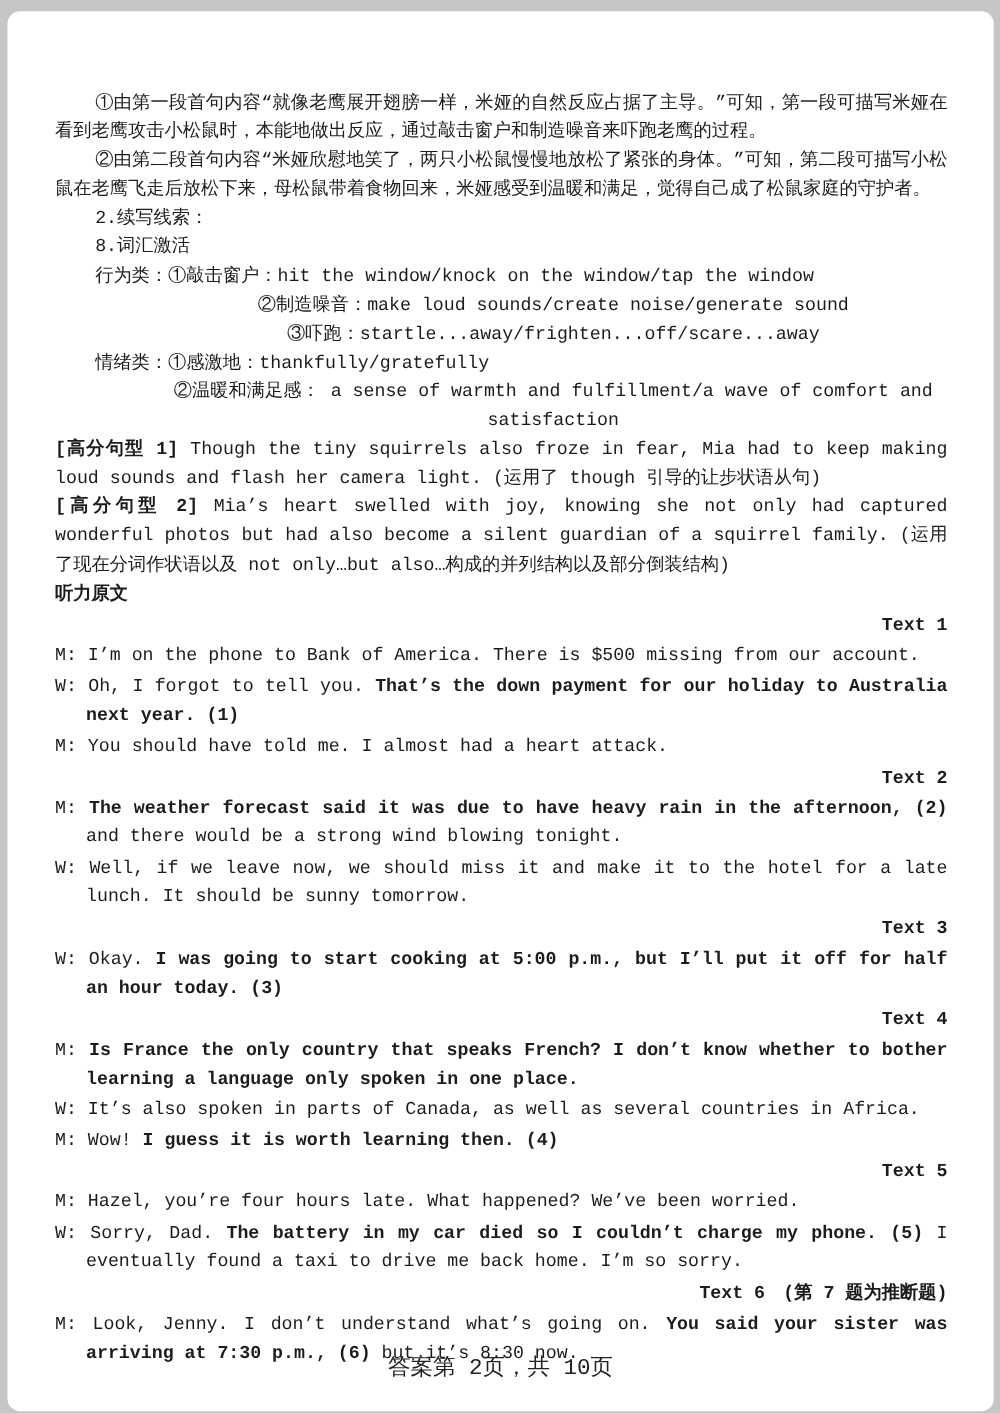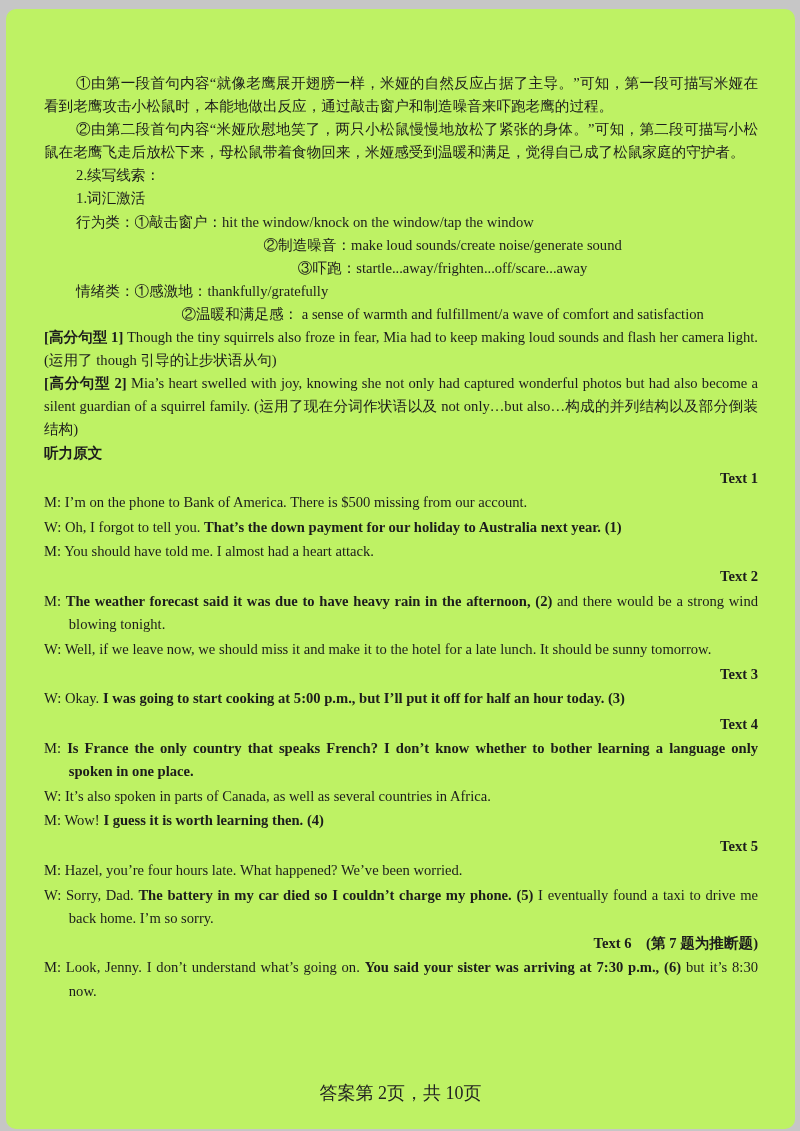--- a/index.html
+++ b/index.html
@@ -6,22 +6,23 @@
   html,body { width:800px; height:1131px; }
   body {
     position:relative;
     background:#c6c6c6;
     font-family:"Liberation Serif","DejaVu Serif",serif;
     overflow:hidden;
   }
   .page {
     position:absolute;
     top:9px; left:6px; right:5px; bottom:2px;
-    background:#bef264;
+    background:#ffffff;
     border-radius:10px;
+    font-family:Liberation Mono, monospace;
   }
   .content {
     padding:63px 37px 0 38px;
     font-size:14.6px;
     line-height:23.1px;
     color:#1c1c1c;
   }
   .para { text-align:justify; }
   .cn-indent { text-indent:2.2em; }
   .indent { padding-left:2.2em; text-align:left; }
@@ -41,21 +42,21 @@
   }
 </style>
 </head>
 <body>
 
 <div class="page">
   <div class="content">
       <p class="para cn-indent"><span>①由第一段首句内容“就像老鹰展开翅膀一样，米娅的自然反应占据了主导。”可知，第一段可描写米娅在看到老鹰攻击小松鼠时，本能地做出反应，通过敲击窗户和制造噪音来吓跑老鹰的过程。</span></p>
       <p class="para cn-indent"><span>②由第二段首句内容“米娅欣慰地笑了，两只小松鼠慢慢地放松了紧张的身体。”可知，第二段可描写小松鼠在老鹰飞走后放松下来，母松鼠带着食物回来，米娅感受到温暖和满足，觉得自己成了松鼠家庭的守护者。</span></p>
       <p class="para indent"><span>2.续写线索：</span></p>
-      <p class="para indent"><span>1.词汇激活</span></p>
+      <p class="para indent"><span>8.词汇激活</span></p>
       <p class="para indent"><span>行为类：①敲击窗户：hit the window/knock on the window/tap the window</span></p>
       <p class="para sub-indent"><span>②制造噪音：make loud sounds/create noise/generate sound</span></p>
       <p class="para sub-indent"><span>③吓跑：startle...away/frighten...off/scare...away</span></p>
       <p class="para indent"><span>情绪类：①感激地：thankfully/gratefully</span></p>
       <p class="para sub-indent"><span>②温暖和满足感： a sense of warmth and fulfillment/a wave of comfort and satisfaction</span></p>
       <p class="para flush"><span class="b">[高分句型 1] </span><span>Though the tiny squirrels also froze in fear, Mia had to keep making loud sounds and flash her camera light. (运用了 though 引导的让步状语从句)</span></p>
       <p class="para flush"><span class="b">[高分句型 2] </span><span>Mia’s heart swelled with joy, knowing she not only had captured wonderful photos but had also become a silent guardian of a squirrel family. (运用了现在分词作状语以及 not only…but also…构成的并列结构以及部分倒装结构)</span></p>
       <p class="para heading"><span class="b">听力原文</span></p>
       <p class="para texthead"><span class="b">Text 1</span></p>
       <p class="para dialog"><span>M: I’m on the phone to Bank of America. There is $500 missing from our account.</span></p>

